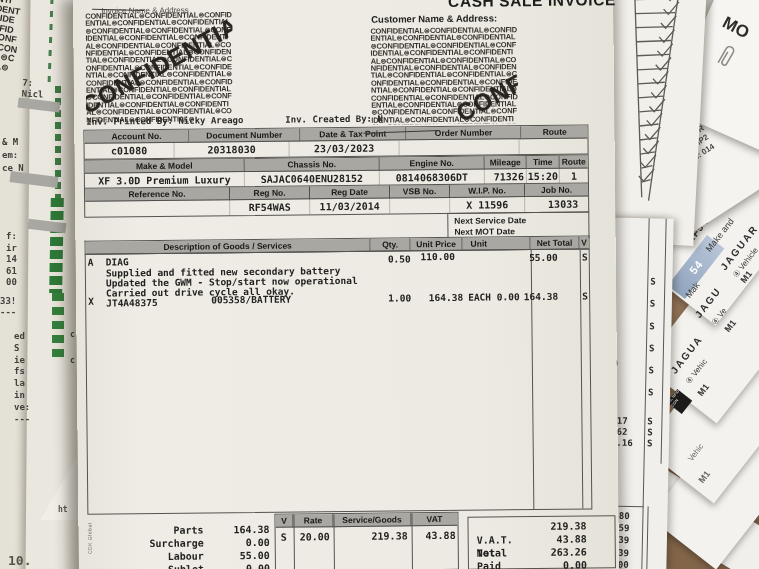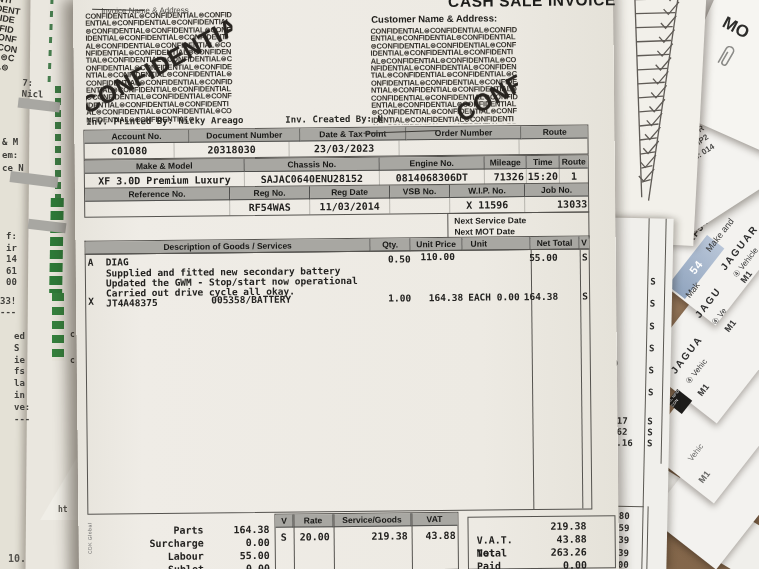--- a/index.html
+++ b/index.html
@@ -188,21 +188,21 @@
 S
 ie
 fs
 la
 in
 ve:
 ---</div>
   <div class="lfrag mono" style="left:70px;top:330px;font-size:8px;z-index:12;">c</div>
   <div class="lfrag mono" style="left:70px;top:356px;font-size:8px;">c</div>
   <div class="lfrag mono" style="left:58px;top:505px;font-size:8px;z-index:12;color:#55534e;">ht</div>
-  <div class="lfrag mono" style="left:8px;top:553px;font-size:10px;color:#55534e;text-align:right;">10.</div>
+  <div class="lfrag mono" style="left:8px;top:553px;font-size:13px;color:#55534e;text-align:right;">10.</div>
 
   <div class="abs side-sheet">
     <div class="vlineA"></div>
     <div class="vlineB"></div>
     <div class="vlineC"></div>
     <div class="hline"></div>
     <div class="txt pl mono" style="left:56px;top:52px;line-height:22.3px;">S
 S
 S
 S
@@ -288,21 +288,21 @@
         <div class="c" style="width:60px;">VSB No.</div>
         <div class="c" style="width:75px;">W.I.P. No.</div>
         <div class="c" style="width:63px;">Job No.</div>
       </div>
       <div class="vrow">
         <div class="c" style="width:145px;"></div>
         <div class="c" style="width:80px;">RF54WAS</div>
         <div class="c" style="width:80px;">11/03/2014</div>
         <div class="c" style="width:60px;"></div>
         <div class="c" style="width:75px;">X 11596</div>
-        <div class="c r" style="width:63px;padding-right:1px;">13033</div>
+        <div class="c r" style="width:63px;padding-right:10px;">13033</div>
       </div>
     </div>
 
     <div class="abs nextbox">
       <div style="margin-top:2px;">Next Service Date</div>
       <div>Next MOT Date</div>
     </div>
 
     <div class="band" style="top:246px;border-bottom:none;">
       <div class="trow">

